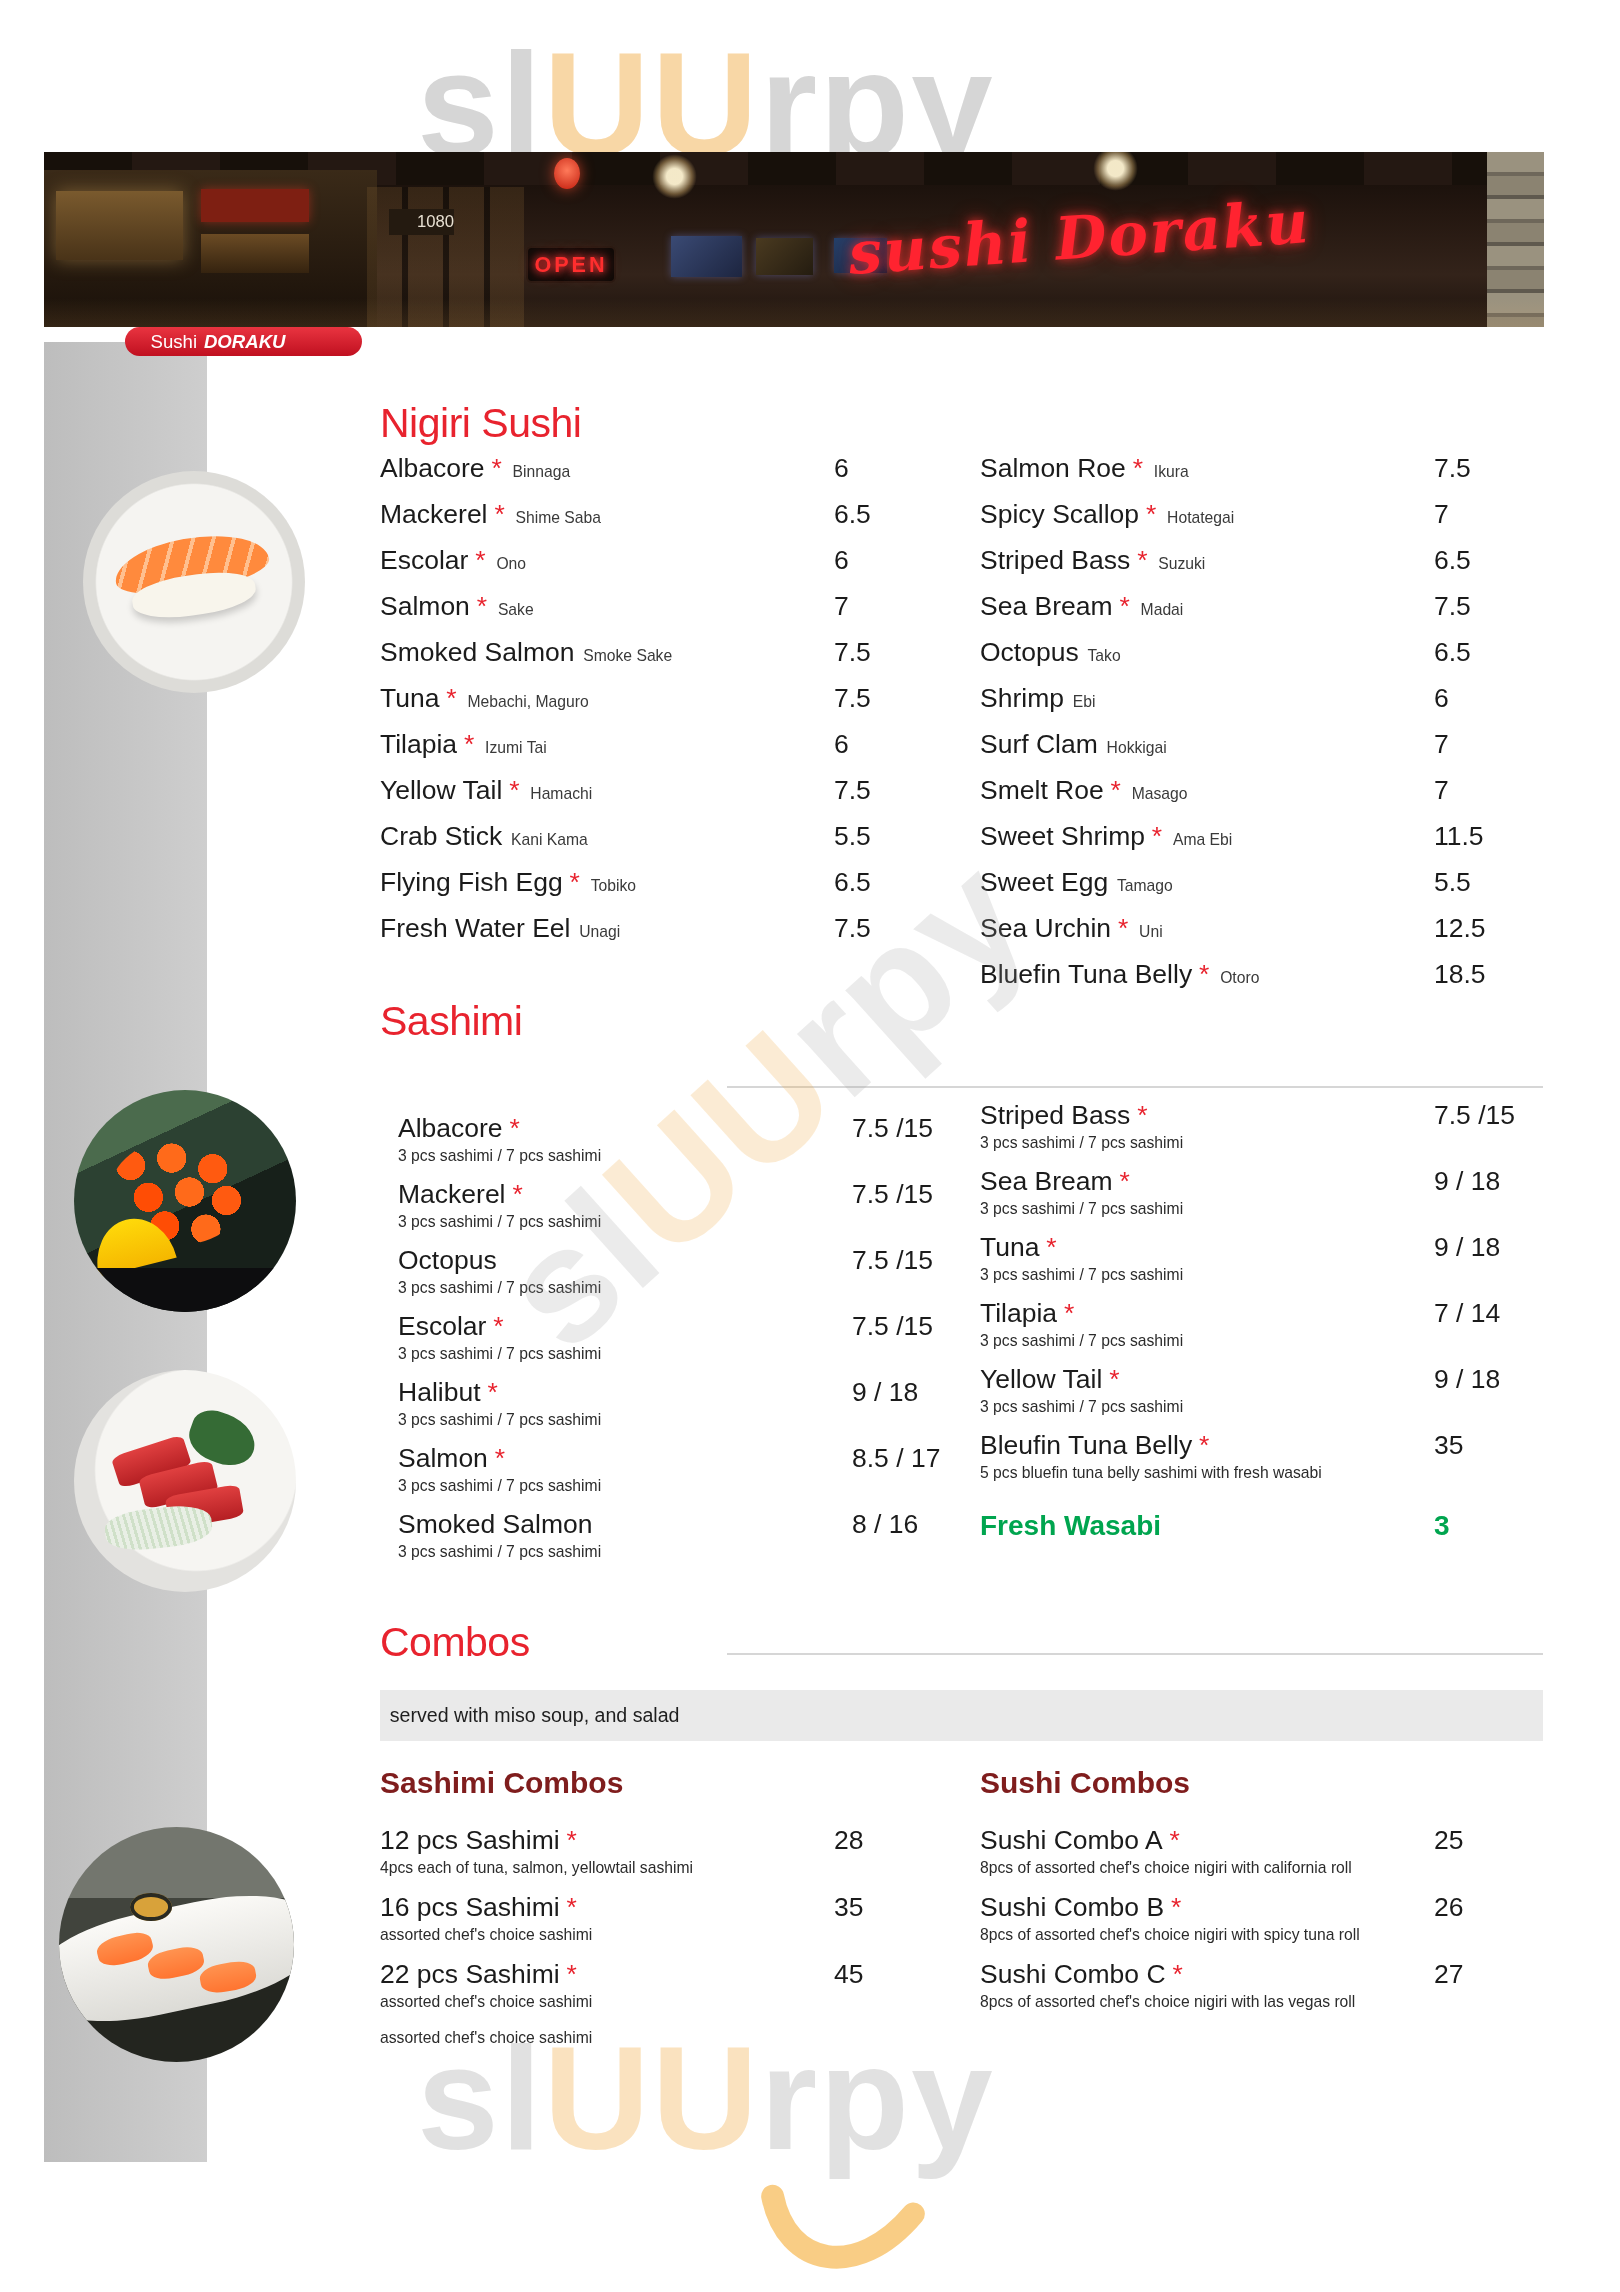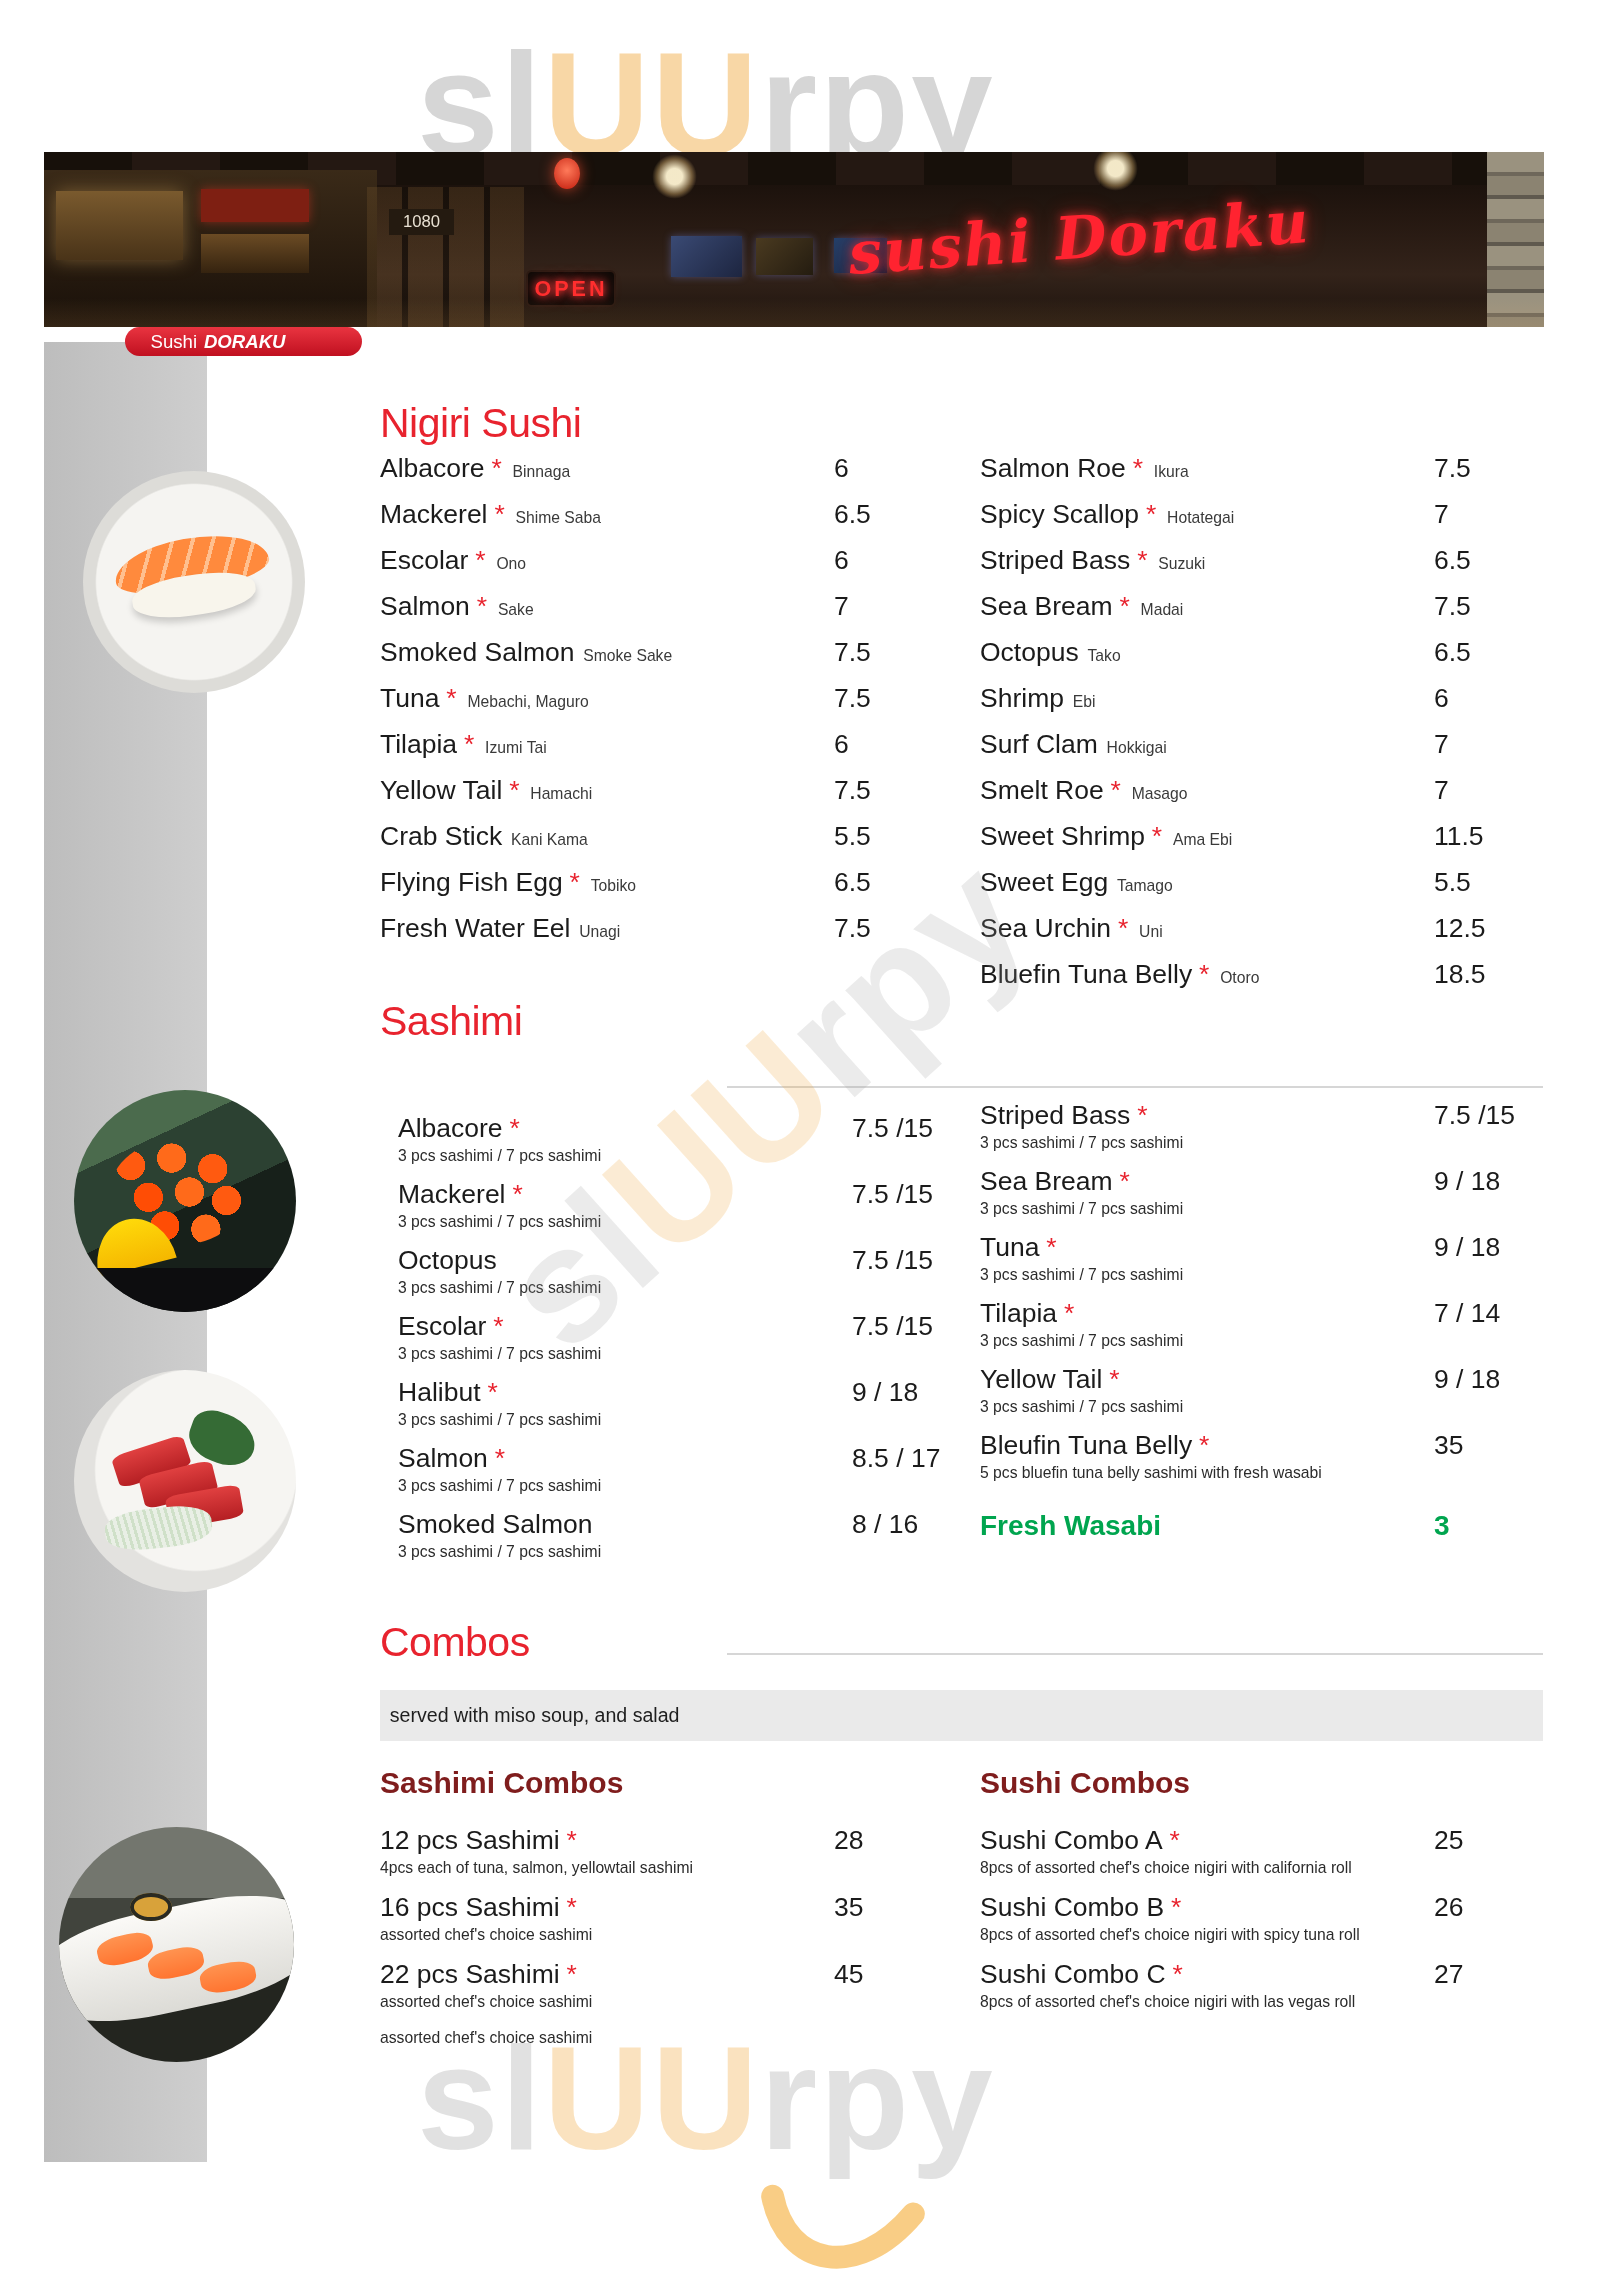--- a/index.html
+++ b/index.html
@@ -26,35 +26,35 @@
             background:linear-gradient(180deg,#3a2a18,#191009); }
   .banner .win1 { position:absolute; left:11.8px; top:39px; width:127px; height:69px;
             background:linear-gradient(180deg,#7a5a2e,#493318); box-shadow:0 0 17.6px rgba(255,200,110,0.35); }
   .banner .sign-red { position:absolute; left:157px; top:37px; width:108px; height:33px;
             background:#7e1f12; box-shadow:0 0 9.8px rgba(255,60,40,0.4); }
   .banner .win2 { position:absolute; left:157px; top:82px; width:108px; height:39px;
             background:linear-gradient(180deg,#6b4b24,#35230f); }
   .banner .doors { position:absolute; left:323px; top:35px; width:157px; height:140px;
             background:repeating-linear-gradient(90deg, rgba(130,95,50,0.25) 0 35px, rgba(20,14,8,0.6) 35px 41px); }
   .banner .addr { position:absolute; left:345px; top:57px; width:65px; height:25.5px; background:#241a10;
-            color:#e8e0d2; font-size:16.7px; text-align:center; line-height:25.5px; }
+            color:#e8e0d2; font-size:16.7px; text-align:right; line-height:25.5px; }
   .banner .lantern { position:absolute; left:510px; top:5.9px; width:25.5px; height:31px; border-radius:50%;
             background:radial-gradient(circle at 50% 40%,#ff7a5a,#c21d0d); box-shadow:0 0 13.7px rgba(255,80,50,0.7); }
   .banner .lamp { position:absolute; width:45px; height:45px; border-radius:50%;
             background:radial-gradient(circle,rgba(255,244,210,0.95) 0 25%,rgba(255,210,130,0.35) 55%,transparent 70%); }
   .lamp.l1 { left:608px; top:2px; }  .lamp.l2 { left:1049px; top:-5.9px; }
   .banner .screen { position:absolute; background:linear-gradient(135deg,#3a4a74,#1d2540);
             box-shadow:0 0 7.8px rgba(120,150,255,0.35); }
   .screen.s1 { left:627px; top:84px; width:71px; height:41px; }
   .screen.s2 { left:712px; top:86px; width:57px; height:37px; background:linear-gradient(135deg,#4a3a20,#241c10); }
   .screen.s3 { left:790px; top:86px; width:53px; height:35px; background:linear-gradient(135deg,#24406a,#12203a); }
   .banner .open-sign { position:absolute; left:482px; top:94px; width:90px; height:37px; background:#0d0906;
             border:2px solid #2a1a12; border-radius:5.9px; color:#ff2e2e; font-size:21.6px; font-weight:bold;
             letter-spacing:2.9px; text-align:center; line-height:33px;
-            text-shadow:0 0 7.8px #ff3030, 0 0 15.7px #ff5050;margin-top:24px; }
+            text-shadow:0 0 7.8px #ff3030, 0 0 15.7px #ff5050; }
   .banner .script-sign { position:absolute; left:804px; top:51px; font-family:"DejaVu Serif", serif;
             font-style:italic; font-weight:bold; font-size:59px; color:#ff2330; transform:rotate(-4deg);
             letter-spacing:2px; text-shadow:0 0 9.8px rgba(255,50,50,0.75), 0 0 21.6px rgba(255,40,40,0.45); }
   .banner .pillar { position:absolute; right:0; top:0; width:57px; height:100%;
             background:repeating-linear-gradient(180deg,#9a927f 0 19.6px,#6e675a 19.6px 23.5px,#8b8371 23.5px 43px,#5f594e 43px 47px); }
   .banner .floor-glow { position:absolute; left:0; bottom:0; width:100%; height:29px;
             background:linear-gradient(180deg,transparent,rgba(255,190,110,0.12)); }
 
   
   .brand-badge { position:absolute; left:125px; top:327px; width:237px; height:29px; border-radius:14.7px;

